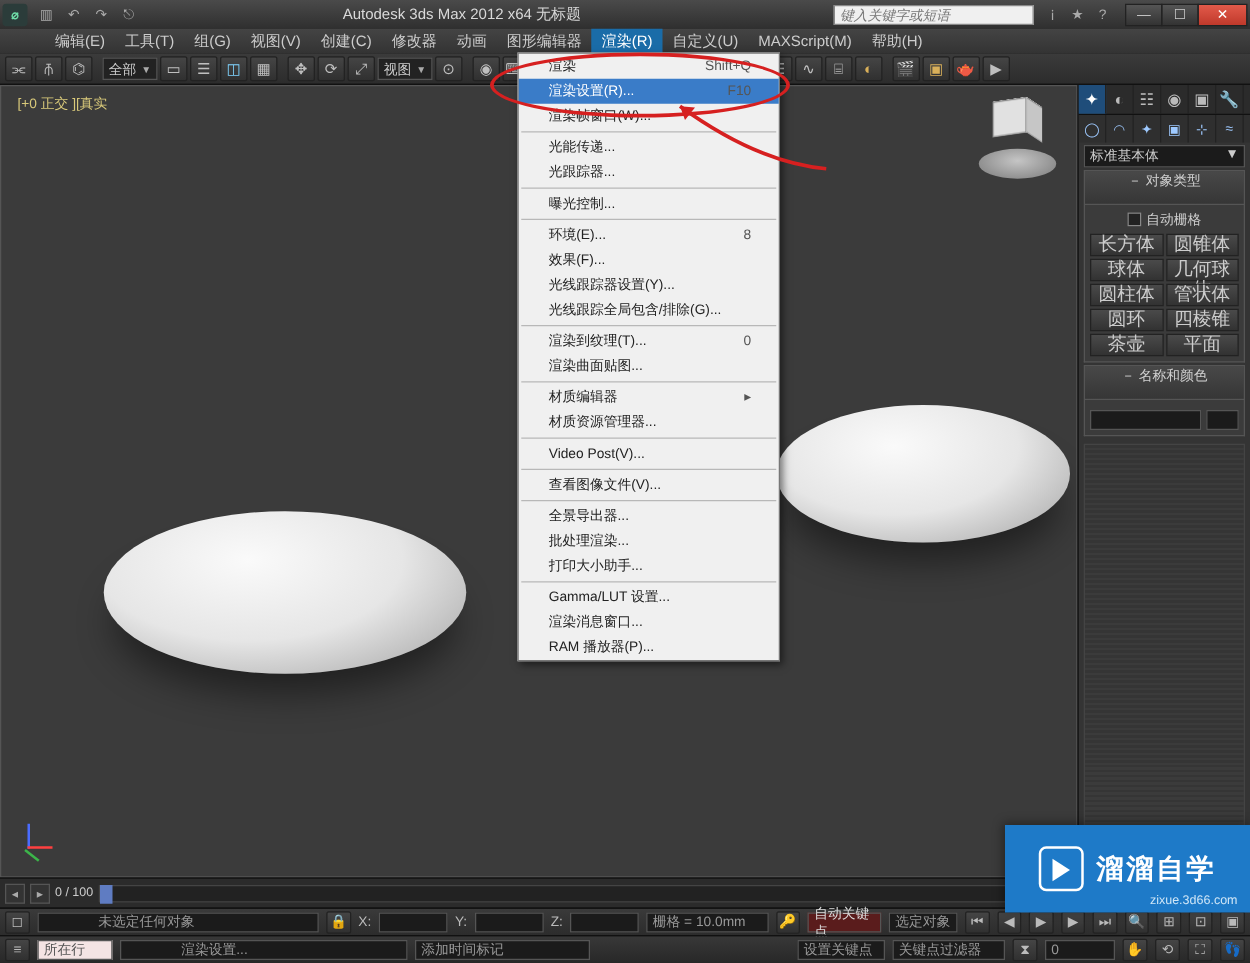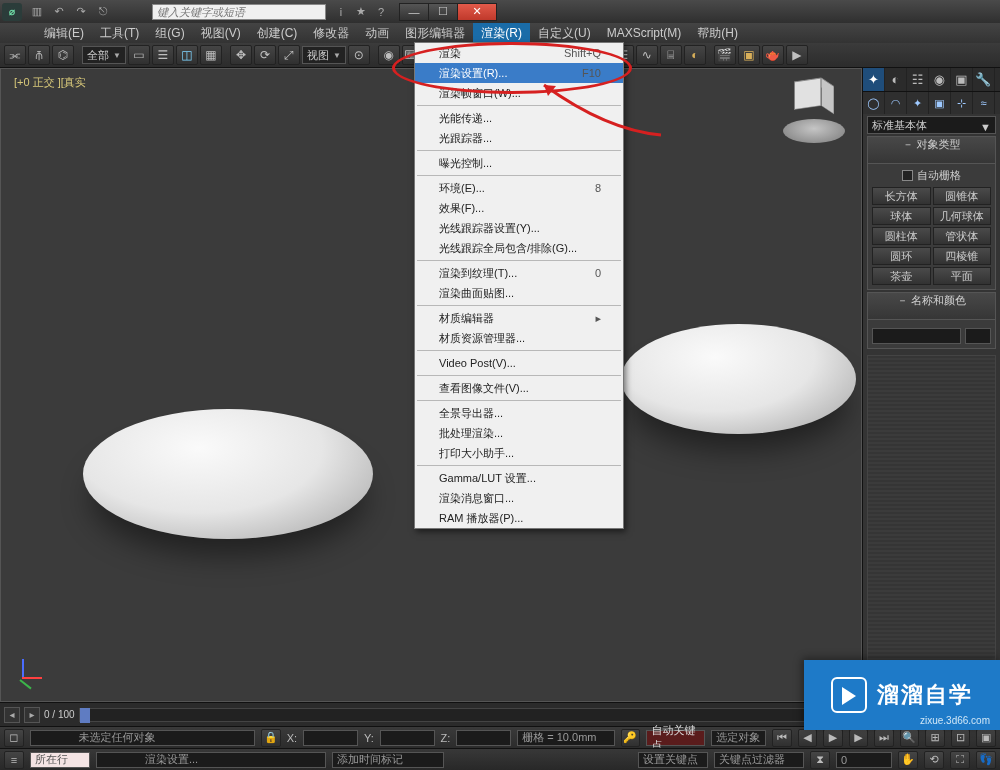--- a/index.html
+++ b/index.html
@@ -4,21 +4,21 @@
 <style>
 * { margin:0; padding:0; box-sizing:border-box; font-family:"Microsoft YaHei","SimSun",Arial,sans-serif; font-size:11px; }
 body { width:1000px; height:770px; background:#141414; overflow:hidden; position:relative; color:#ccc; }
 
 
 .titlebar { height:23px; background:linear-gradient(#4a4a4a,#2f2f2f); display:flex; align-items:center; padding-left:2px; }
 .app-icon { width:20px; height:18px; background:#2b3c3a; border-radius:3px; display:flex; align-items:center; justify-content:center; color:#6fdca7; font-weight:bold; font-size:10px; }
 .qat { display:flex; gap:4px; margin-left:6px; }
 .qat-btn { width:18px; height:16px; display:flex; align-items:center; justify-content:center; color:#aaa; }
 .title-text { flex:1; text-align:center; color:#d9d9d9; font-size:12px; }
-.search-box { width:174px; height:16px; background:#f0f0f0; border:1px solid #888; margin-right:6px; color:#777; padding:0 4px; font-style:italic;margin-left:40px; }
+.search-box { width:160px; height:16px; background:#f0f0f0; border:1px solid #888; margin-right:6px; color:#777; padding:0 4px; font-style:italic;margin-left:40px; }
 .title-right { display:flex; align-items:center; gap:2px; margin-right:2px; }
 .title-ico { width:18px; height:16px; display:flex; align-items:center; justify-content:center; color:#aaa; }
 .winbtns { display:flex; margin-left:8px; }
 .winbtn { width:30px; height:18px; background:linear-gradient(#555,#333); border:1px solid #222; display:flex; align-items:center; justify-content:center; color:#ccc; margin-left:-1px; }
 .winbtn.close { background:linear-gradient(#e25a4a,#c0392b); color:#fff; width:40px; }
 
 
 .menubar { height:20px; background:linear-gradient(#444,#333); display:flex; align-items:stretch; padding-left:36px; }
 .menuitem { padding:0 8px; display:flex; align-items:center; color:#ccc; font-size:12px; }
 .menuitem.active { background:#1a6ca8; color:#fff; }
@@ -56,27 +56,27 @@
 .gizmo .x { position:absolute; left:9px; bottom:6px; width:20px; height:2px; background:#ff4040; }
 .gizmo .y { position:absolute; left:7px; bottom:4px; width:14px; height:2px; background:#3cb54a; transform:rotate(38deg); transform-origin:left; }
 
 
 .cmdpanel { position:absolute; right:0; top:68px; width:138px; bottom:68px; background:#343434; border-left:1px solid #111; }
 .cmdtabs { display:flex; height:24px; background:#2b2b2b; border-bottom:1px solid #111; }
 .cmdtab { width:22px; display:flex; align-items:center; justify-content:center; border-right:1px solid #222; color:#bbb; font-size:13px; }
 .cmdtab.active { background:#1f4d7a; color:#fff; }
 .cmdrow2 { display:flex; height:22px; background:#2f2f2f; }
 .subt { width:22px; display:flex; align-items:center; justify-content:center; color:#9ec9ff; border-right:1px solid #222; }
-.cmdsel { margin:2px 4px; height:18px; background:#1b1b1b; border:1px solid #555; color:#ccc; padding:0 4px; display:flex; align-items:flex-end; justify-content:space-between; }
+.cmdsel { margin:2px 4px; height:18px; background:#1b1b1b; border:1px solid #555; color:#ccc; padding:0 4px; display:flex; align-items:flex-start; justify-content:space-between; }
 .rollhead { margin:2px 4px 0; height:28px; background:linear-gradient(#484848,#363636); text-align:center; color:#d0d0d0; border:1px solid #555; font-size:11px; }
 .rollbody { margin:0 4px; background:#3b3b3b; border:1px solid #555; border-top:none; padding:4px; }
 .chk { display:flex; align-items:center; gap:4px; justify-content:center; color:#ccc; font-size:11px; }
 .chk .box { width:11px; height:11px; border:1px solid #888; background:#222; }
 .primgrid { display:grid; grid-template-columns:1fr 1fr; gap:2px; margin-top:4px; }
-.primbtn { height:18px; background:linear-gradient(#4a4a4a,#323232); border:1px solid #222; color:#ccc; text-align:center; line-height:16px; font-size:11px; }
+.primbtn { height:18px; background:linear-gradient(#4a4a4a,#323232); border:1px solid #222; color:#ccc; text-align:center; line-height:16px; font-size:15px; }
 .namefield { height:16px; background:#1b1b1b; border:1px solid #555; margin-top:4px; }
 .colorsw { width:26px; height:16px; background:#1b1b1b; border:1px solid #555; margin-top:4px; margin-left:auto; }
 .namerow { display:flex; gap:4px; }
 .hatch { margin:6px 4px 0; height:340px; background:repeating-linear-gradient(0deg,#353535,#353535 2px,#3b3b3b 2px,#3b3b3b 4px); border:1px solid #444; }
 
 
 .ddmenu { position:absolute; left:414px; top:42px; width:210px; background:#f0f0f0; border:1px solid #777; box-shadow:2px 3px 6px rgba(0,0,0,0.5); }
 .dditem { display:flex; justify-content:space-between; padding:2px 22px 2px 24px; color:#222; font-size:12px; line-height:16px; }
 .dditem.hover { background:#3a7cc8; color:#fff; }
 .ddsep { height:1px; background:#b8b8b8; margin:2px 2px; }
@@ -115,20 +115,21 @@
 <body>
 
 <div class="titlebar">
   <div class="app-icon">⌀</div>
   <div class="qat">
     <div class="qat-btn">▥</div>
     <div class="qat-btn">↶</div>
     <div class="qat-btn">↷</div>
     <div class="qat-btn">⎋</div>
   </div>
+  <div class="title-text">Autodesk 3ds Max  2012 x64    无标题</div>
   <div class="search-box">键入关键字或短语</div>
   <div class="title-right">
     <div class="title-ico">ℹ</div>
     <div class="title-ico">★</div>
     <div class="title-ico">?</div>
     <div class="winbtns">
       <div class="winbtn">—</div>
       <div class="winbtn">☐</div>
       <div class="winbtn close">✕</div>
     </div>
@@ -402,21 +403,21 @@
   <div class="sbtn">⏭</div>
   <div class="sbtn">🔍</div>
   <div class="sbtn">⊞</div>
   <div class="sbtn">⊡</div>
   <div class="sbtn">▣</div>
 </div>
 <div class="status2">
   <div class="sbtn">≡</div>
   <div class="sfield" style="width:60px;background:#f4e4e4;color:#555">所在行</div>
   <div class="sfield w1">渲染设置...</div>
-  <div class="sfield" style="width:112px">添加时间标记</div>
+  <div class="sfield" style="width:140px">添加时间标记</div>
   <div style="flex:1"></div>
   <div class="sfield" style="width:70px">设置关键点</div>
   <div class="sfield" style="width:90px">关键点过滤器</div>
   <div class="sbtn">⧗</div>
   <div class="sfield w2">0</div>
   <div class="sbtn">✋</div>
   <div class="sbtn">⟲</div>
   <div class="sbtn">⛶</div>
   <div class="sbtn">👣</div>
 </div>

